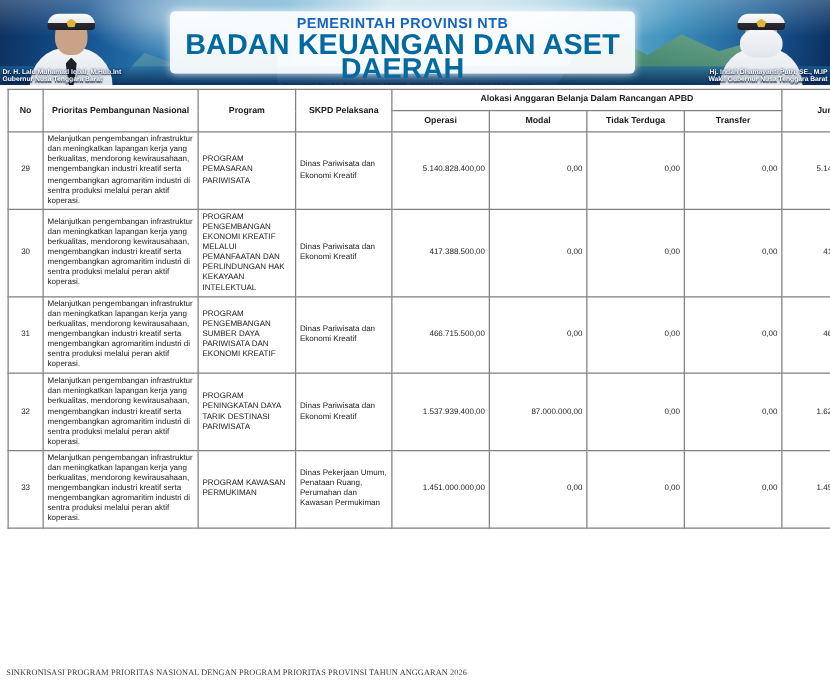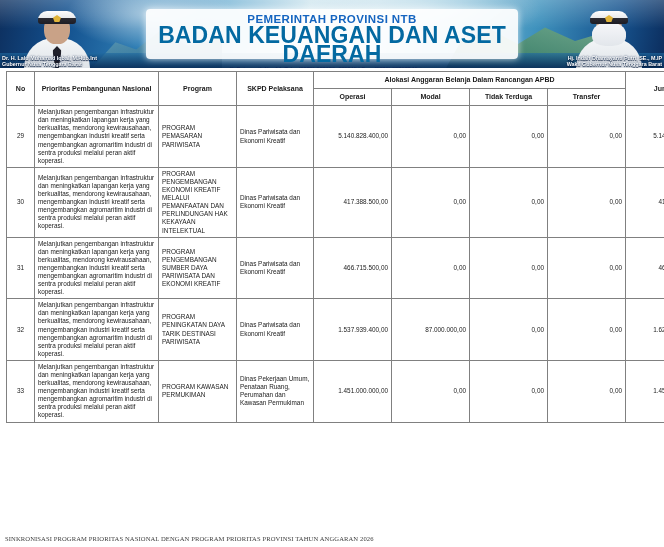--- a/index.html
+++ b/index.html
@@ -84,21 +84,21 @@
   }
   .caption-left  { position: absolute; left: 2px;  bottom: 1px; width: 230px; }
   .caption-right { position: absolute; right: 2px; bottom: 1px; width: 230px; text-align: right; }
   .caption-left div, .caption-right div {
     color: #ffffff; font-size: 5.4px; line-height: 6.2px; font-weight: bold;
     text-shadow: 0 0 2px rgba(0,30,70,.95), 0 1px 1px rgba(0,20,50,.9);
     white-space: nowrap;
   }
 
   .banner-plate {
-    position: absolute; left: 146px; top: 9px; width: 372px; height: 50px;
+    position: absolute; left: 136px; top: 9px; width: 372px; height: 50px;
     background: rgba(255,255,255,.93);
     border-radius: 4px;
     box-shadow: 0 0 7px rgba(255,255,255,.75);
     text-align: center;
     padding-top: 4px;
   }
   .plate-line1 {
     color: #1565c0; font-size: 11.5px; font-weight: bold;
     letter-spacing: .4px; line-height: 12px;
   }

